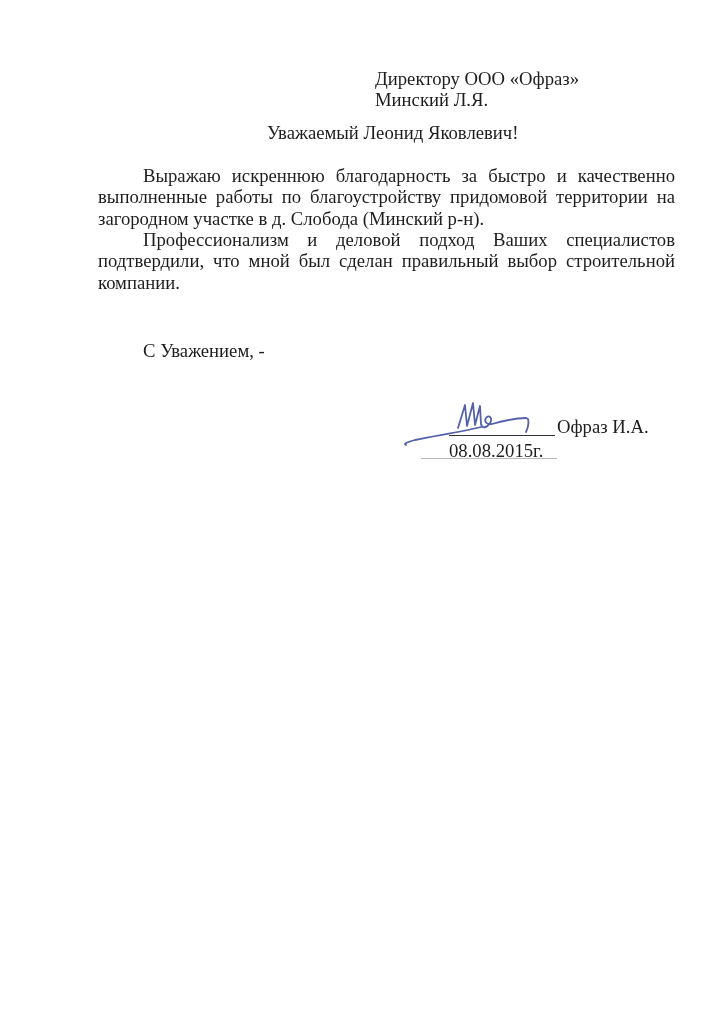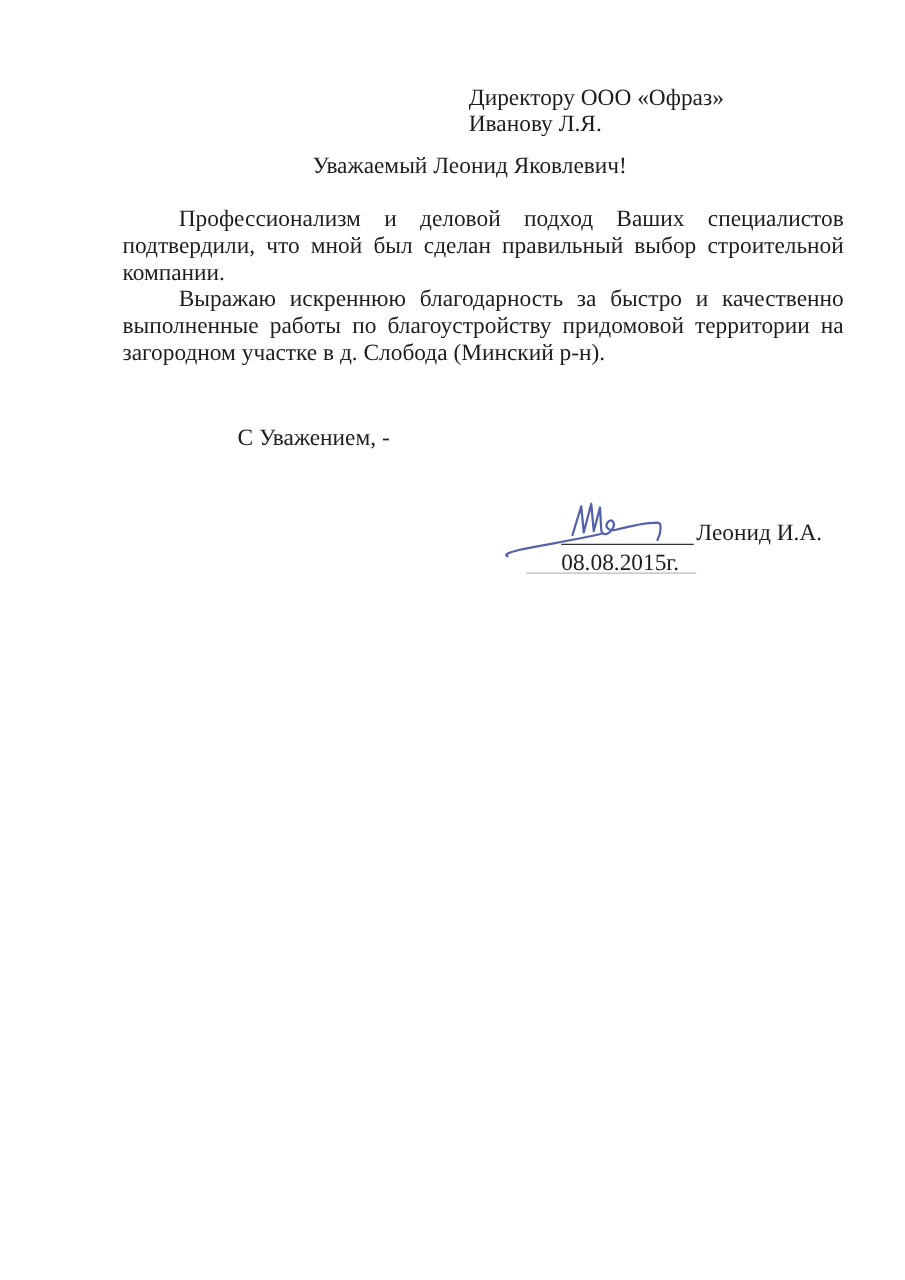--- a/index.html
+++ b/index.html
@@ -18,21 +18,21 @@
     color: #1d1d1d;
     overflow: hidden;
   }
   .recipient {
     position: absolute;
     left: 375px;
     top: 68px;
   }
   .greeting {
     position: absolute;
-    left: 250px;
+    left: 267px;
     top: 122px;
     white-space: nowrap;
   }
   .letter-body {
     position: absolute;
     left: 98px;
     top: 165px;
     width: 577px;
   }
   .line {
@@ -44,21 +44,20 @@
   }
   .line.last {
     text-align-last: left;
     white-space: nowrap;
   }
   .closing {
     position: absolute;
     left: 143px;
     top: 340px;
     white-space: nowrap;
-    margin-left: 47px;
   }
   .sig-underscore {
     position: absolute;
     left: 449px;
     top: 422px;
     width: 106px;
     height: 13px;
     border-bottom: 1.5px solid #333333;
   }
   .sig-name {
@@ -89,49 +88,49 @@
     height: 55px;
   }
 </style>
 </head>
 <body>
 
 <div class="page">
 
   <div class="recipient">
     <div>Директору ООО «Офраз»</div>
-    <div>Иванову Л.Я.</div>
+    <div>Минский Л.Я.</div>
   </div>
 
   <div class="greeting">Уважаемый Леонид Яковлевич!</div>
 
   <div class="letter-body">
     <div>
+      <div class="line first">Выражаю искреннюю благодарность за быстро и качественно</div>
+      <div class="line">выполненные работы по благоустройству придомовой территории на</div>
+      <div class="line last">загородном участке в д. Слобода (Минский р-н).</div>
+    </div>
+    <div>
       <div class="line first">Профессионализм и деловой подход Ваших специалистов</div>
       <div class="line">подтвердили, что мной был сделан правильный выбор строительной</div>
       <div class="line last">компании.</div>
-    </div>
-    <div>
-      <div class="line first">Выражаю искреннюю благодарность за быстро и качественно</div>
-      <div class="line">выполненные работы по благоустройству придомовой территории на</div>
-      <div class="line last">загородном участке в д. Слобода (Минский р-н).</div>
     </div>
     <div>
     </div>
   </div>
 
   <div class="closing">С Уважением, -</div>
 
   <svg class="signature-svg" viewBox="0 0 145 55" xmlns="http://www.w3.org/2000/svg">
     <g fill="none" stroke-width="1.8" stroke-linecap="round" stroke-linejoin="round" opacity="0.92" stroke="#4554a6">
       <path d="M 65 35 L 72 12 L 74 33 L 80 10 L 82 32 L 87 13 L 88 31
                C 89 36 94 35 97 30 C 100 25 96 21 93 25 C 91 28 93 32 99 31
                C 110 28 122 25 133 25 L 135 26 C 136 30 135 35 133 39"></path>
       <path d="M 88 34 C 68 39 40 43 22 47 C 14 49 10 51 13 52"></path>
     </g>
   </svg>
 
   <div class="sig-underscore"></div>
-  <div class="sig-name">Леонид И.А.</div>
+  <div class="sig-name">Офраз И.А.</div>
   <div class="sig-date">08.08.2015г.</div>
   <div class="date-underline"></div>
 
 </div>
 
 </body></html>

